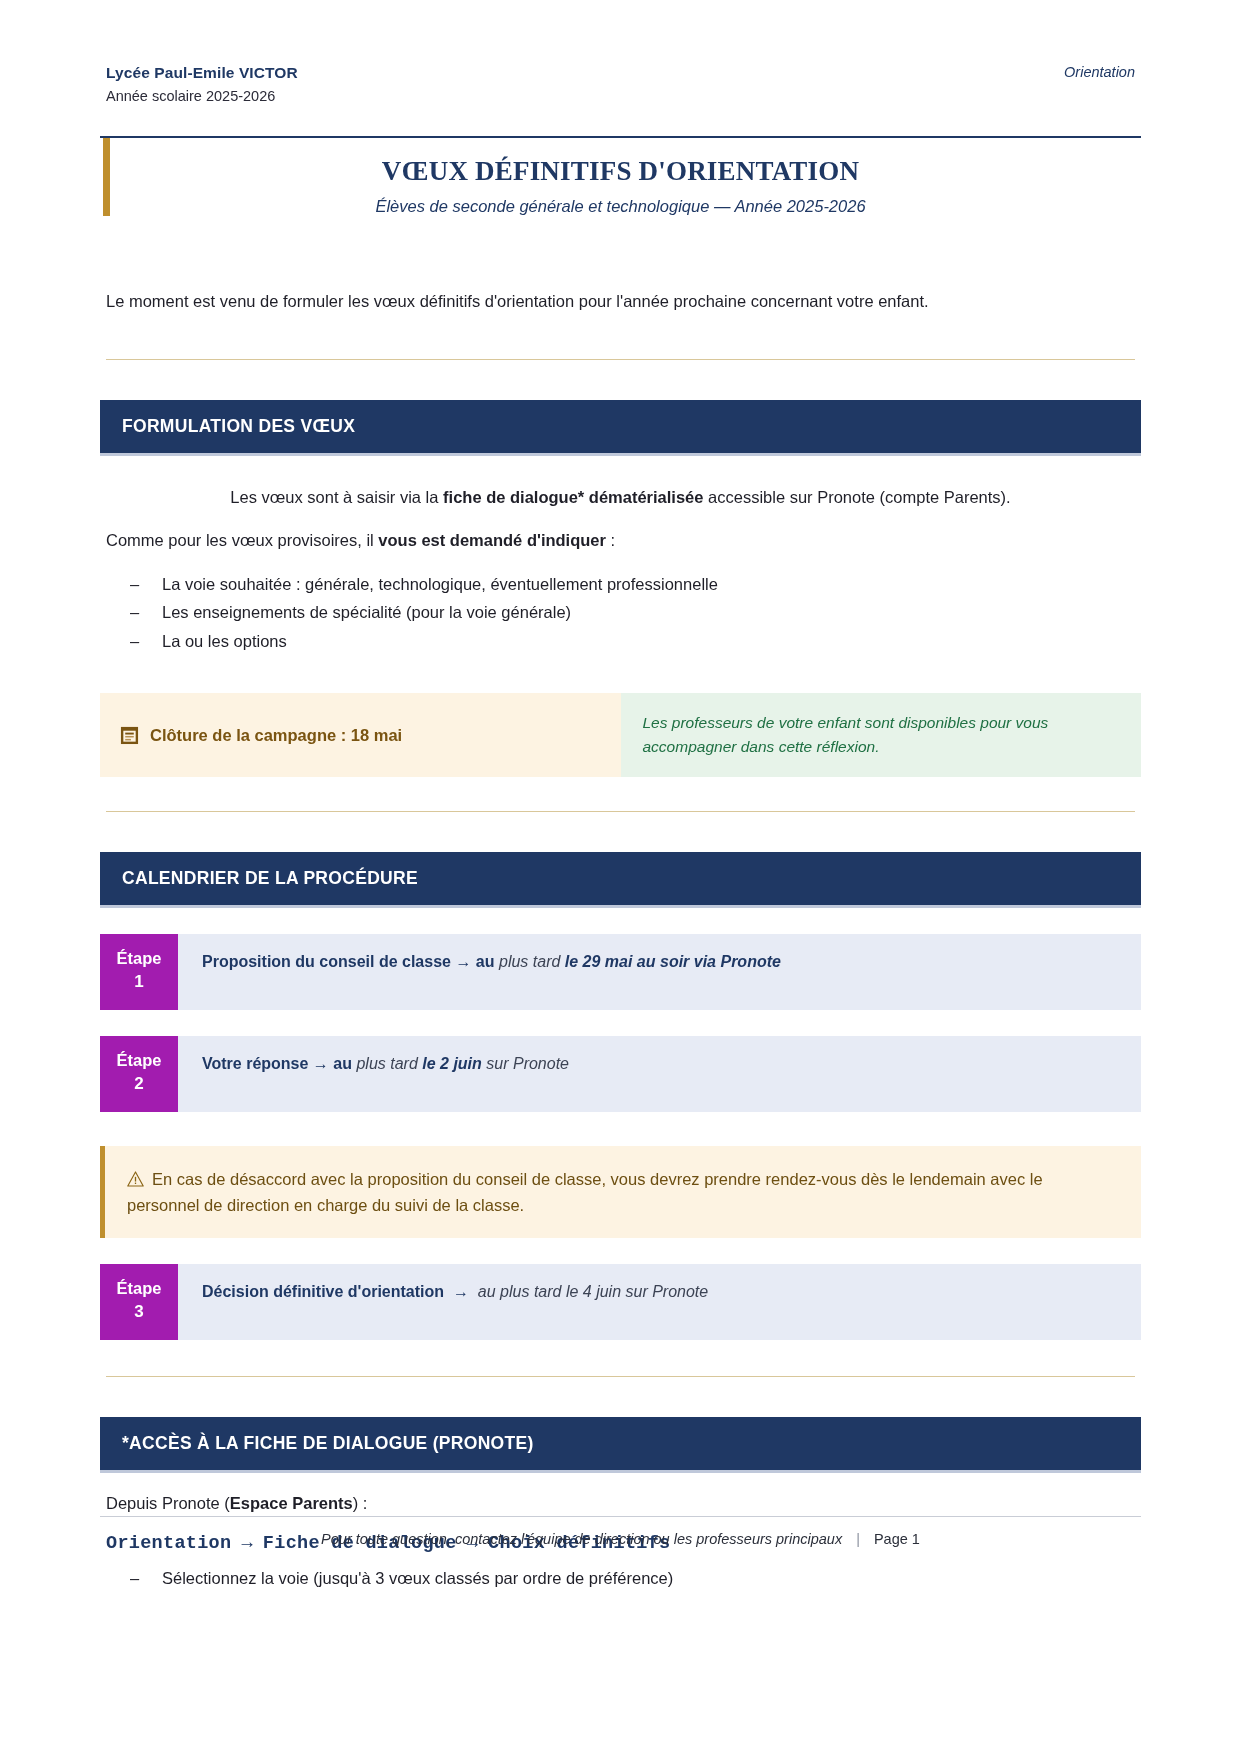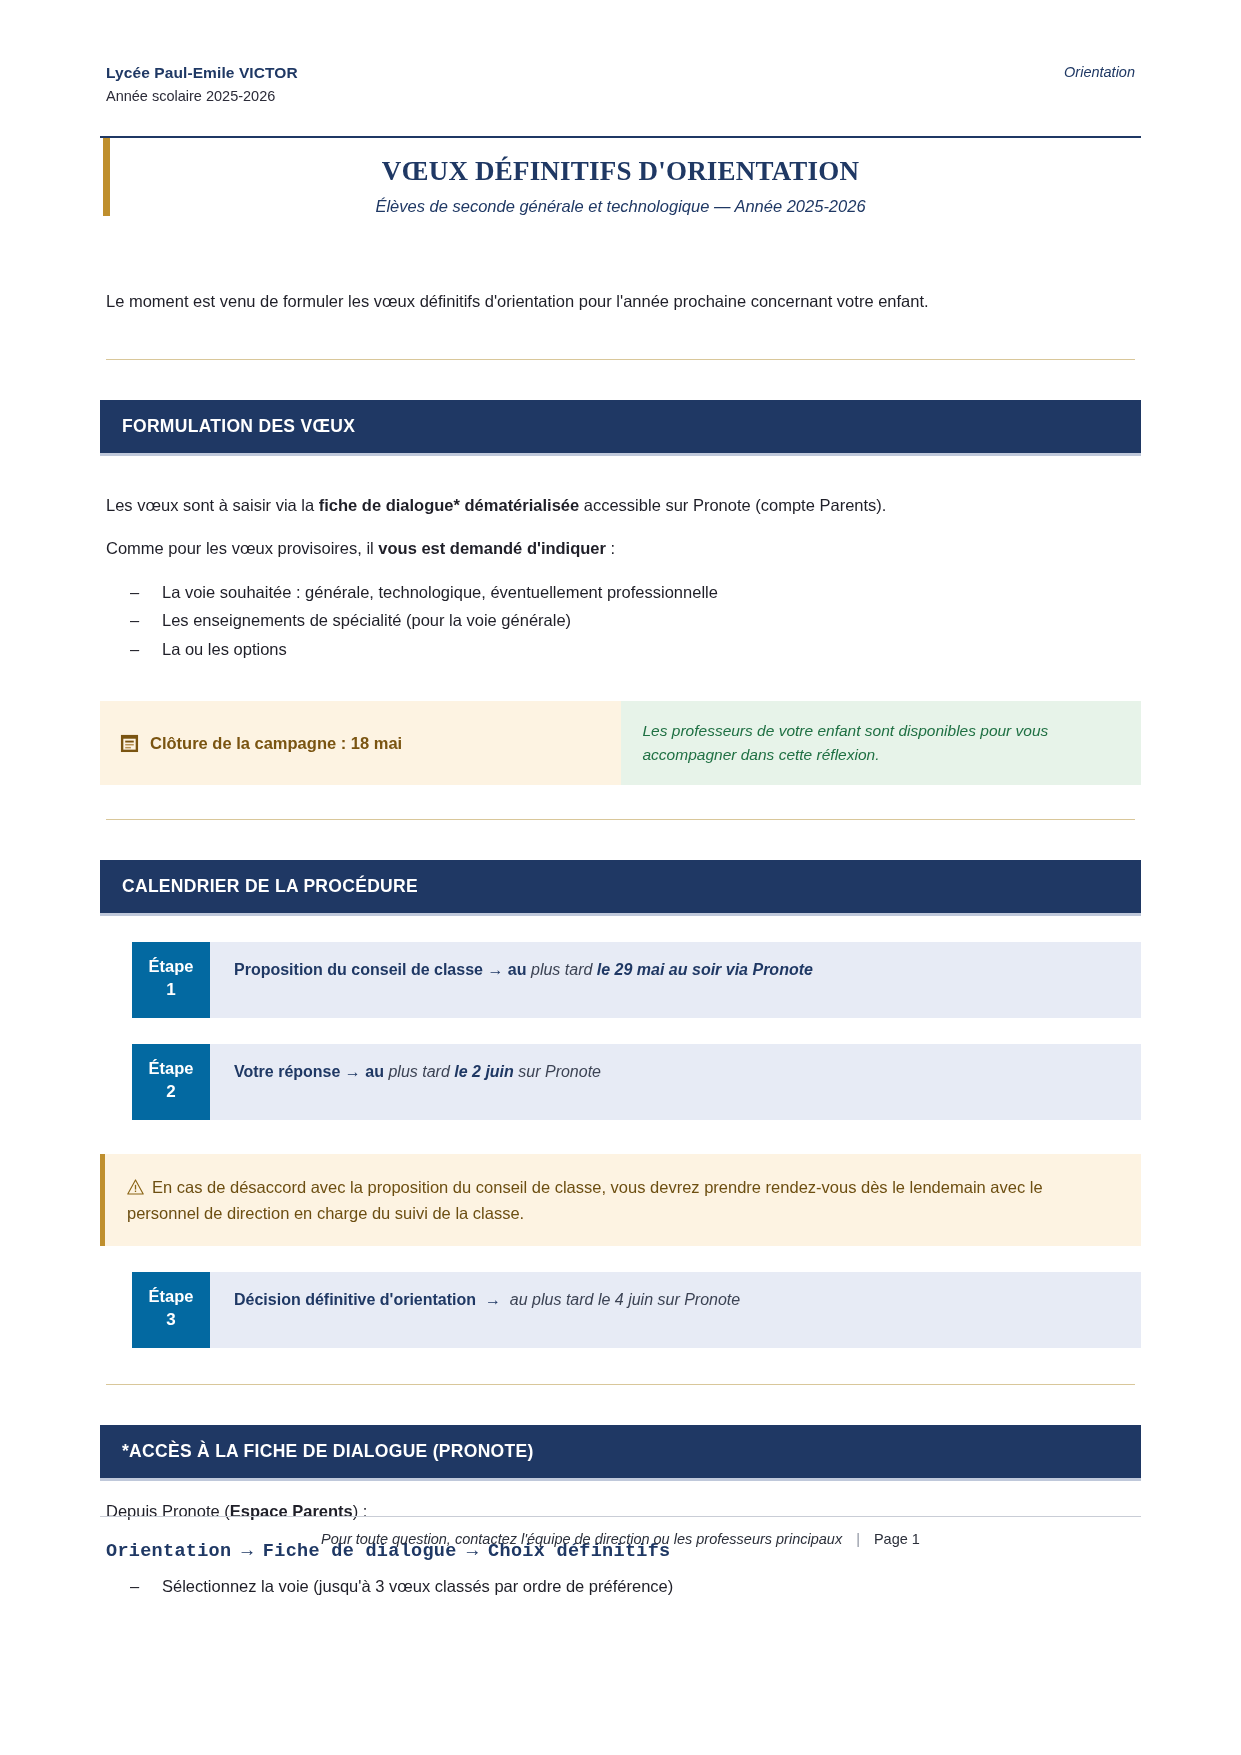--- a/index.html
+++ b/index.html
@@ -111,21 +111,21 @@
     border-bottom: 3px solid #bfc8da;
   }
 
   
   .body-text {
     font-size: 16.5px;
     line-height: 1.6;
     color: #1f1f28;
     padding: 0 6px;
   }
-  .body-text.first { margin-top: 36px; }
+  .body-text.first { margin-top: 28px; text-align: center; }
   .body-text.tight { margin-top: 14px; }
   b, strong { font-weight: bold; }
 
   ul.dashed {
     list-style: none;
     margin: 10px 0 0 0;
     padding: 0 0 0 30px;
   }
   ul.dashed li {
     font-size: 16.5px;
@@ -179,29 +179,28 @@
   }
 
   
   .step-row {
     display: flex;
     margin-top: 26px;
     min-height: 76px;
   }
   .step-badge {
     flex: 0 0 78px;
-    background: #0369a1;
+    background: #a21caf;
     color: #ffffff;
     text-align: center;
     font-weight: bold;
     font-size: 16.5px;
     line-height: 1.28;
     padding: 14px 0 12px 0;
     box-sizing: border-box;
-    margin-left: 32px;
   }
   .step-badge .num { display: block; font-size: 17px; margin-top: 2px; }
   .step-body {
     flex: 1 1 auto;
     background: #e7ebf5;
     padding: 16px 0 16px 24px;
     box-sizing: border-box;
     font-size: 16px;
     color: #1f3864;
     line-height: 1.5;

